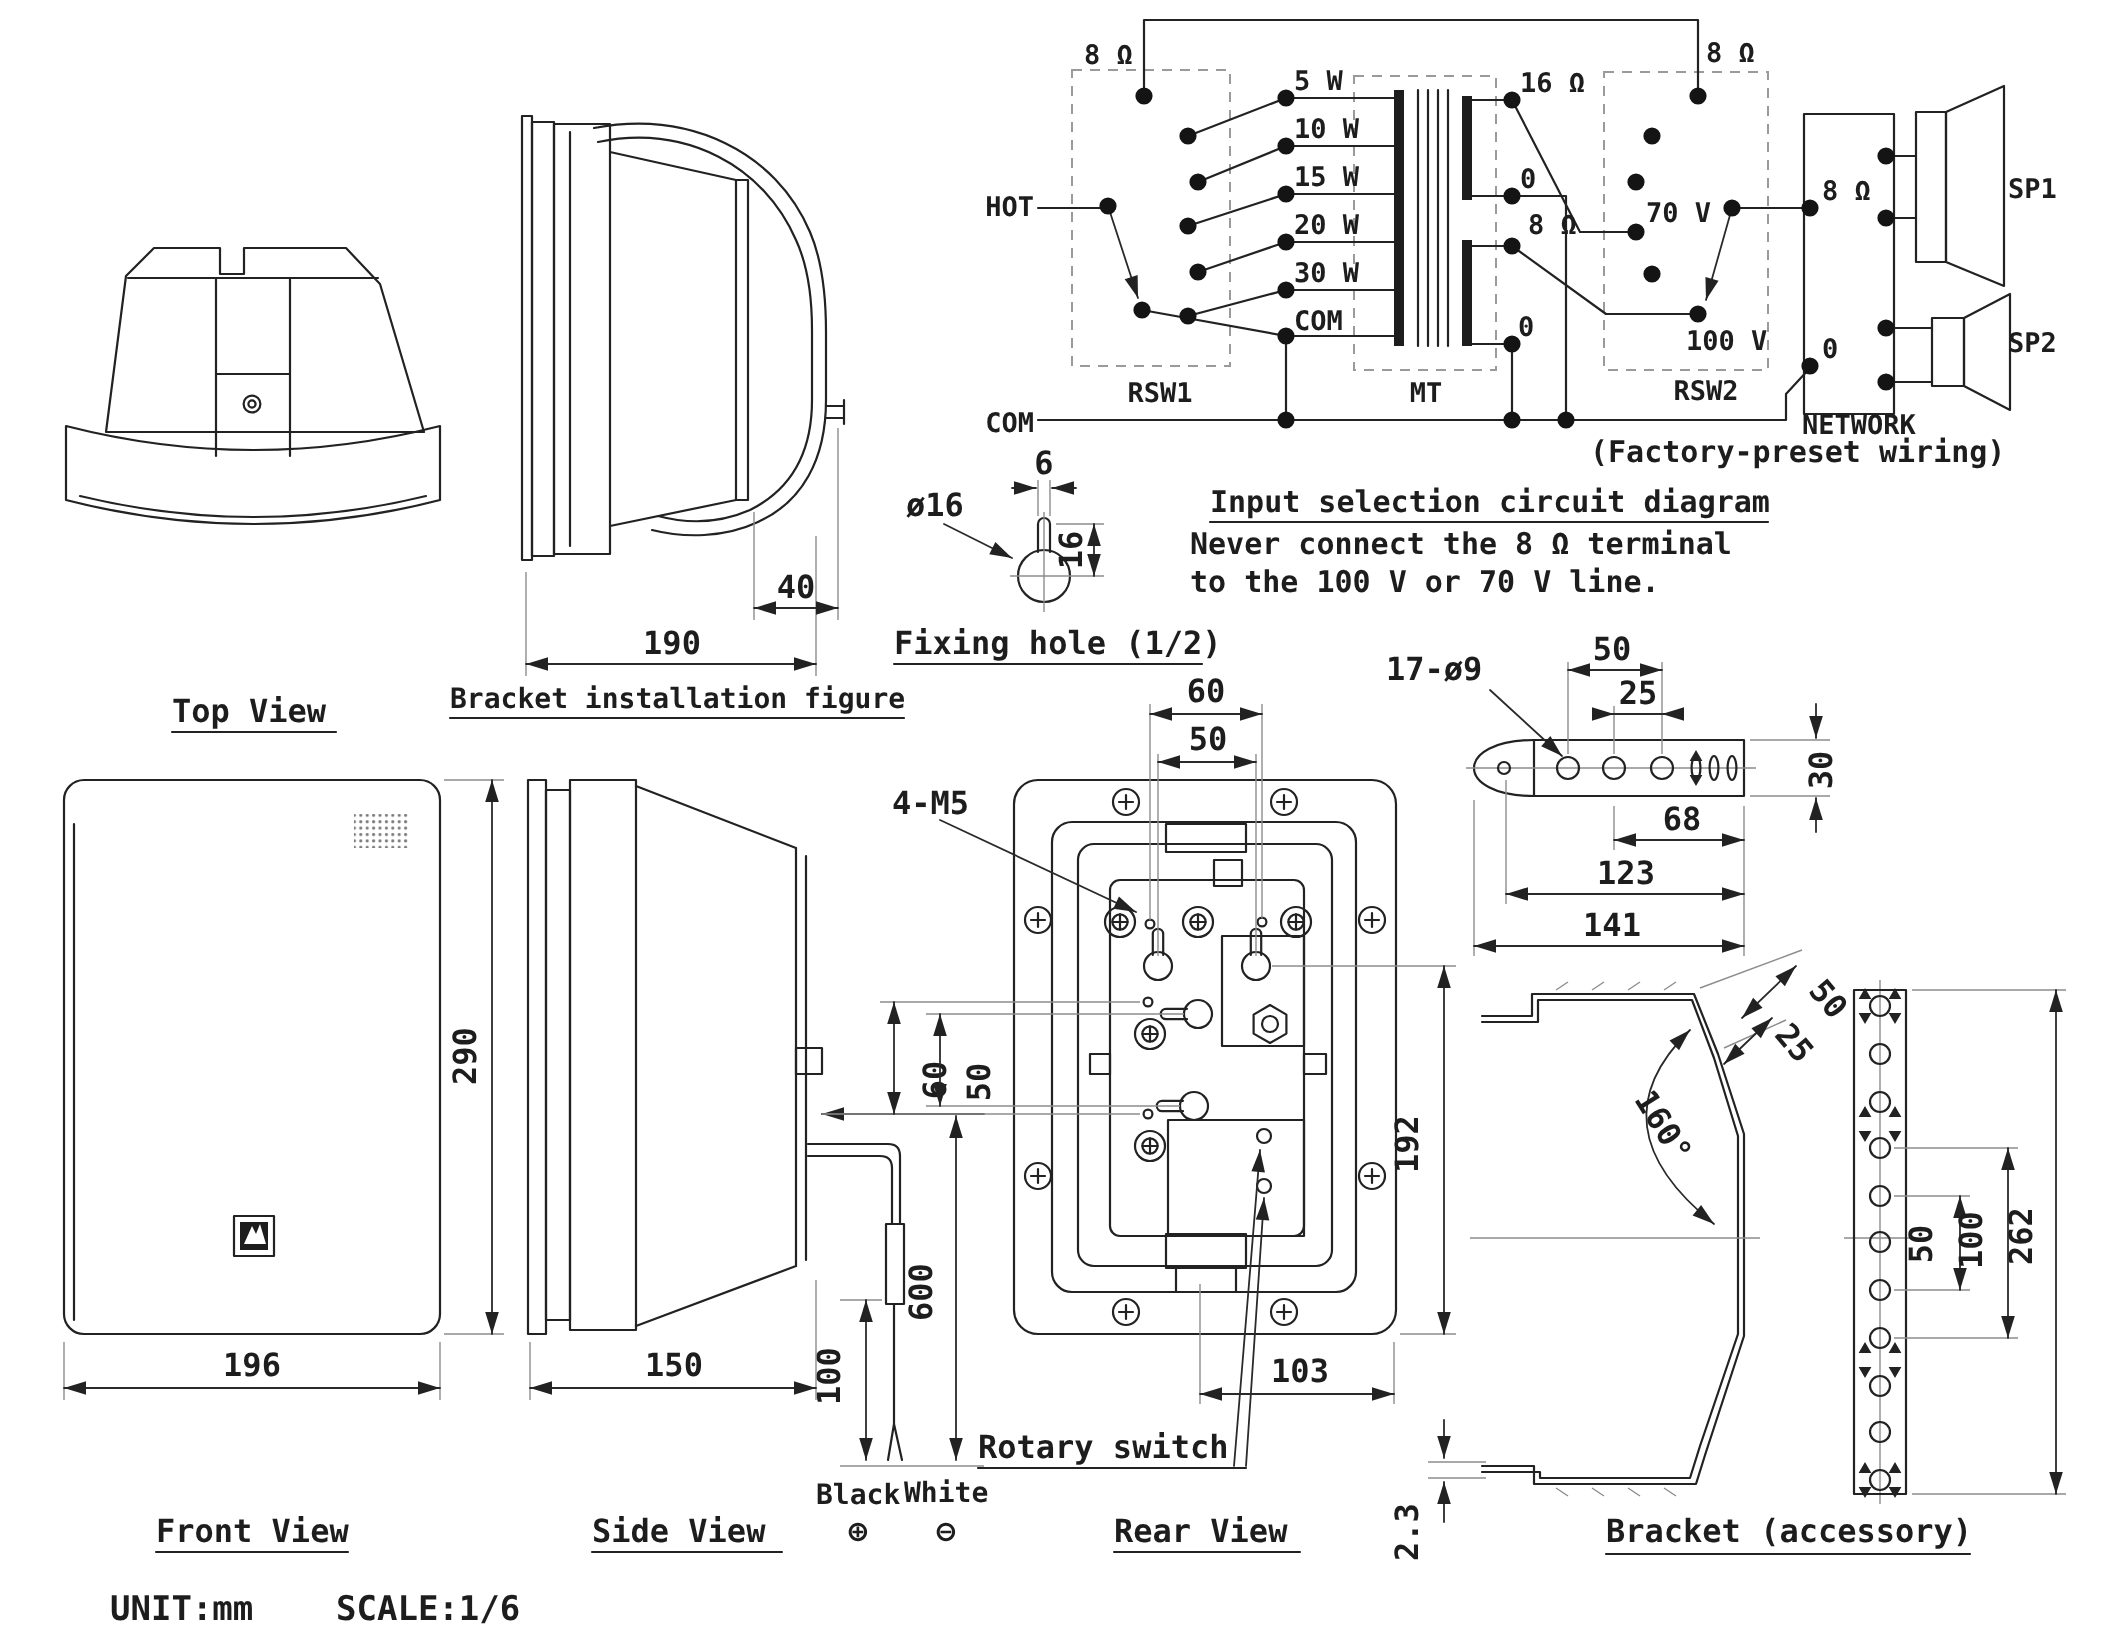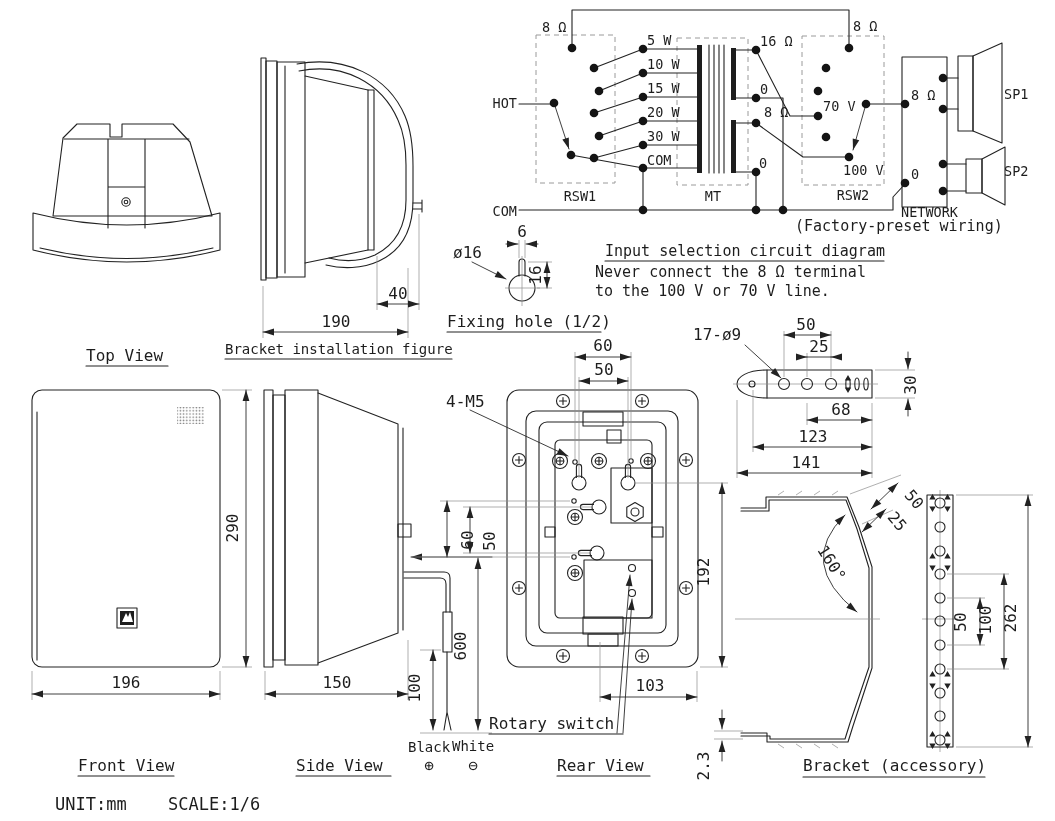--- a/index.html
+++ b/index.html
@@ -1,16 +1,16 @@
 <!DOCTYPE html>
 <html><head>
 <meta charset="utf-8">
 <style>
   html,body{margin:0;padding:0;background:#fff;}
-  #stage{position:relative;width:1055px;height:821px;background:#ffffff;overflow:hidden;}
+  #stage{position:relative;width:1055px;height:821px;background:#ffffff;overflow:hidden;font-weight:bold;}
   svg{position:absolute;left:0;top:0;}
   .o{fill:none;stroke:#222;stroke-width:1.1;stroke-linejoin:round;stroke-linecap:round;}
   .bar{fill:#1d1d1d;stroke:none;}
   .dim{fill:none;stroke:#2a2a2a;stroke-width:0.9;stroke-linecap:round;}
   .dsh{fill:none;stroke:#9a9a9a;stroke-width:1;stroke-dasharray:5 4;}
   .cl{fill:none;stroke:#8d8d8d;stroke-width:0.7;}
   .dot{fill:#141414;stroke:none;}
   text{font-family:"DejaVu Sans Mono","DejaVu Sans",monospace;fill:#1d1d1d;}
   .t13{font-size:13.5px;}
   .t14{font-size:14px;}

